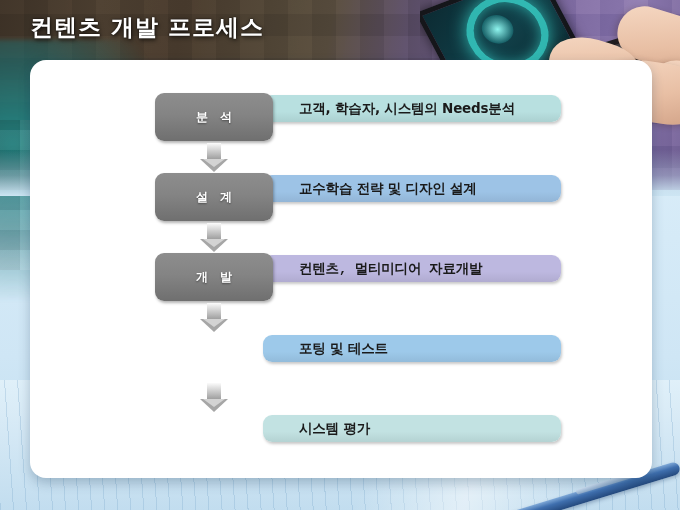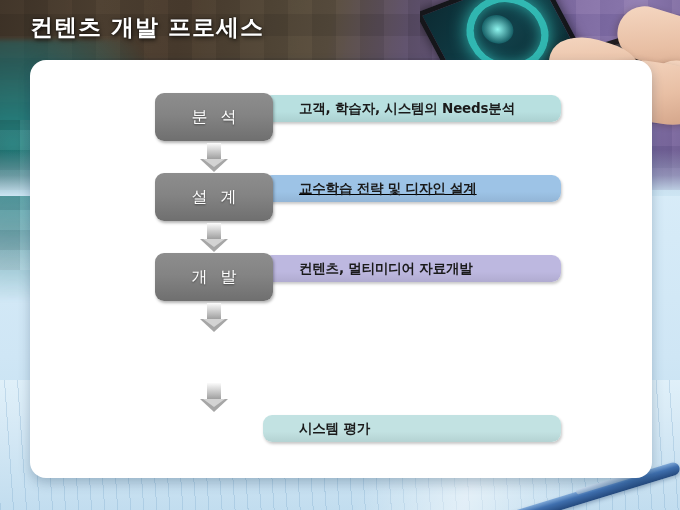--- a/index.html
+++ b/index.html
@@ -204,22 +204,22 @@
     border-radius: 9px;
     background: linear-gradient(180deg,#8d8d8d 0%, #848484 45%, #6f6f6f 100%);
     box-shadow: 1px 2px 3px rgba(0,0,0,.30);
     z-index: 2;
     display: flex;
     align-items: center;
     justify-content: center;
   }
   .label-text {
     color: #ffffff;
-    font-size: 16px;
-    font-weight: normal;
+    font-size: 12px;
+    font-weight: bold;
     letter-spacing: 4px;
     text-indent: 4px;
     text-shadow: 0 1px 2px rgba(0,0,0,.45);
   }
 
   .content-box {
     position: absolute;
     left: 108px; top: 2px;
     width: 298px; height: 27px;
     border-radius: 9px;
@@ -318,48 +318,51 @@
           <span class="label-text">분 석</span>
         </div>
         <div class="arrow">
           <div class="arrow-stem"></div>
           <div class="arrow-head"></div>
           <div class="arrow-head-hl"></div>
         </div>
       </div>
 
       <div class="row">
-        <div class="content-box" style="background: linear-gradient(rgb(157, 195, 230) 0%, rgb(157, 195, 230) 62%, rgb(146, 181, 214) 100%); text-decoration: underline;">
+        <div class="content-box" style="background: linear-gradient(rgb(157, 195, 230) 0%, rgb(157, 195, 230) 62%, rgb(146, 181, 214) 100%);">
           <span class="content-text">교수학습 전략 및 디자인 설계</span>
         </div>
         <div class="label-box">
           <span class="label-text">설 계</span>
         </div>
         <div class="arrow">
           <div class="arrow-stem"></div>
           <div class="arrow-head"></div>
           <div class="arrow-head-hl"></div>
         </div>
       </div>
 
       <div class="row">
-        <div class="content-box" style="background: linear-gradient(rgb(189, 184, 224) 0%, rgb(189, 184, 224) 62%, rgb(176, 171, 208) 100%);">
+        <div class="content-box" style="background: linear-gradient(rgb(189, 184, 224) 0%, rgb(189, 184, 224) 62%, rgb(176, 171, 208) 100%); font-family: Liberation Mono, monospace;">
           <span class="content-text">컨텐츠, 멀티미디어 자료개발</span>
         </div>
         <div class="label-box">
           <span class="label-text">개 발</span>
         </div>
         <div class="arrow">
           <div class="arrow-stem"></div>
           <div class="arrow-head"></div>
           <div class="arrow-head-hl"></div>
         </div>
       </div>
 
       <div class="row">
+        <div class="content-box" style="background: linear-gradient(rgb(157, 201, 234) 0%, rgb(157, 201, 234) 62%, rgb(146, 187, 218) 100%);">
+          <span class="content-text">포팅 및 테스트</span>
+        </div>
         <div class="arrow">
           <div class="arrow-stem"></div>
           <div class="arrow-head"></div>
           <div class="arrow-head-hl"></div>
         </div>
       </div>
 
       <div class="row">
         <div class="content-box" style="background: linear-gradient(rgb(194, 226, 226) 0%, rgb(194, 226, 226) 62%, rgb(180, 210, 210) 100%);">
           <span class="content-text">시스템 평가</span>

